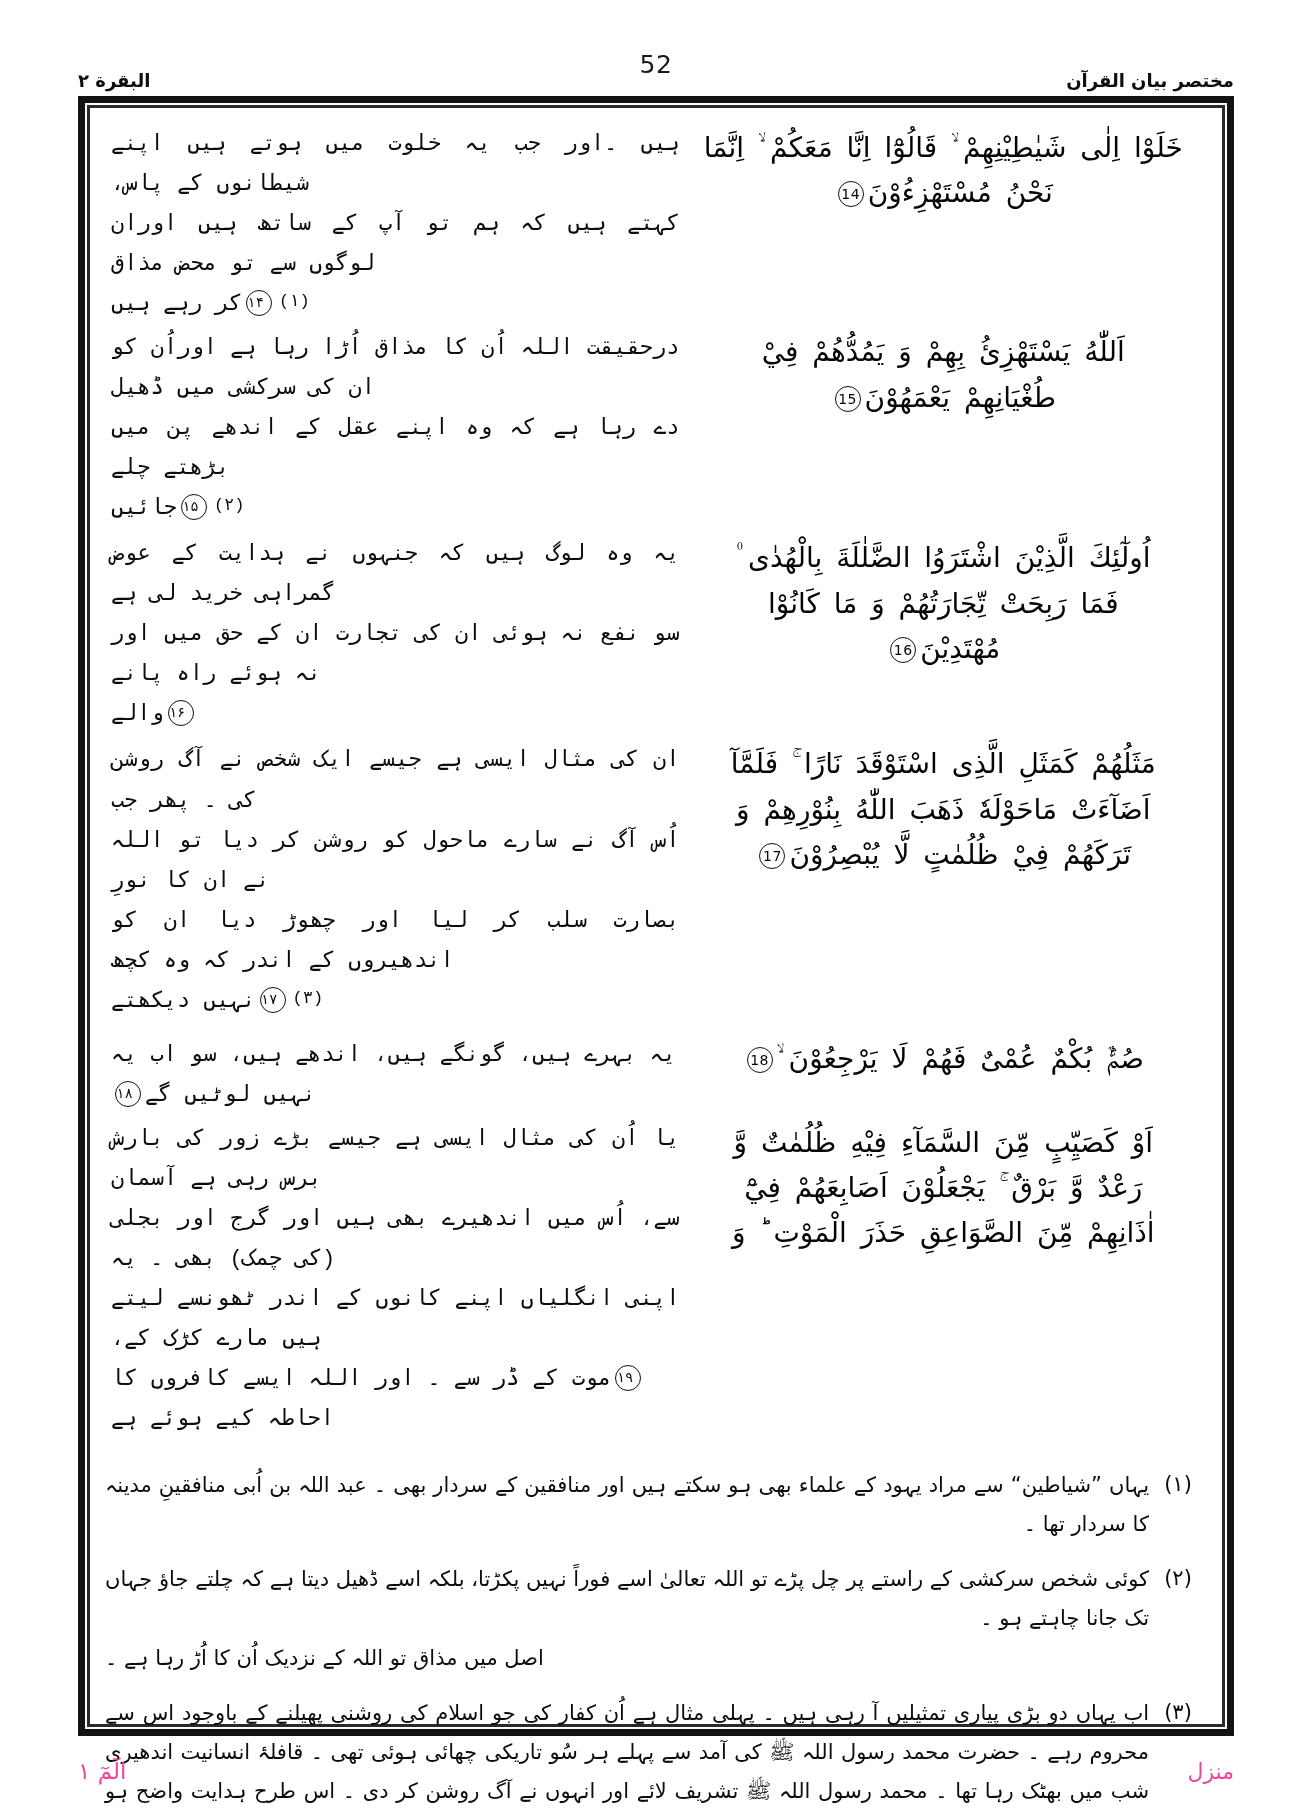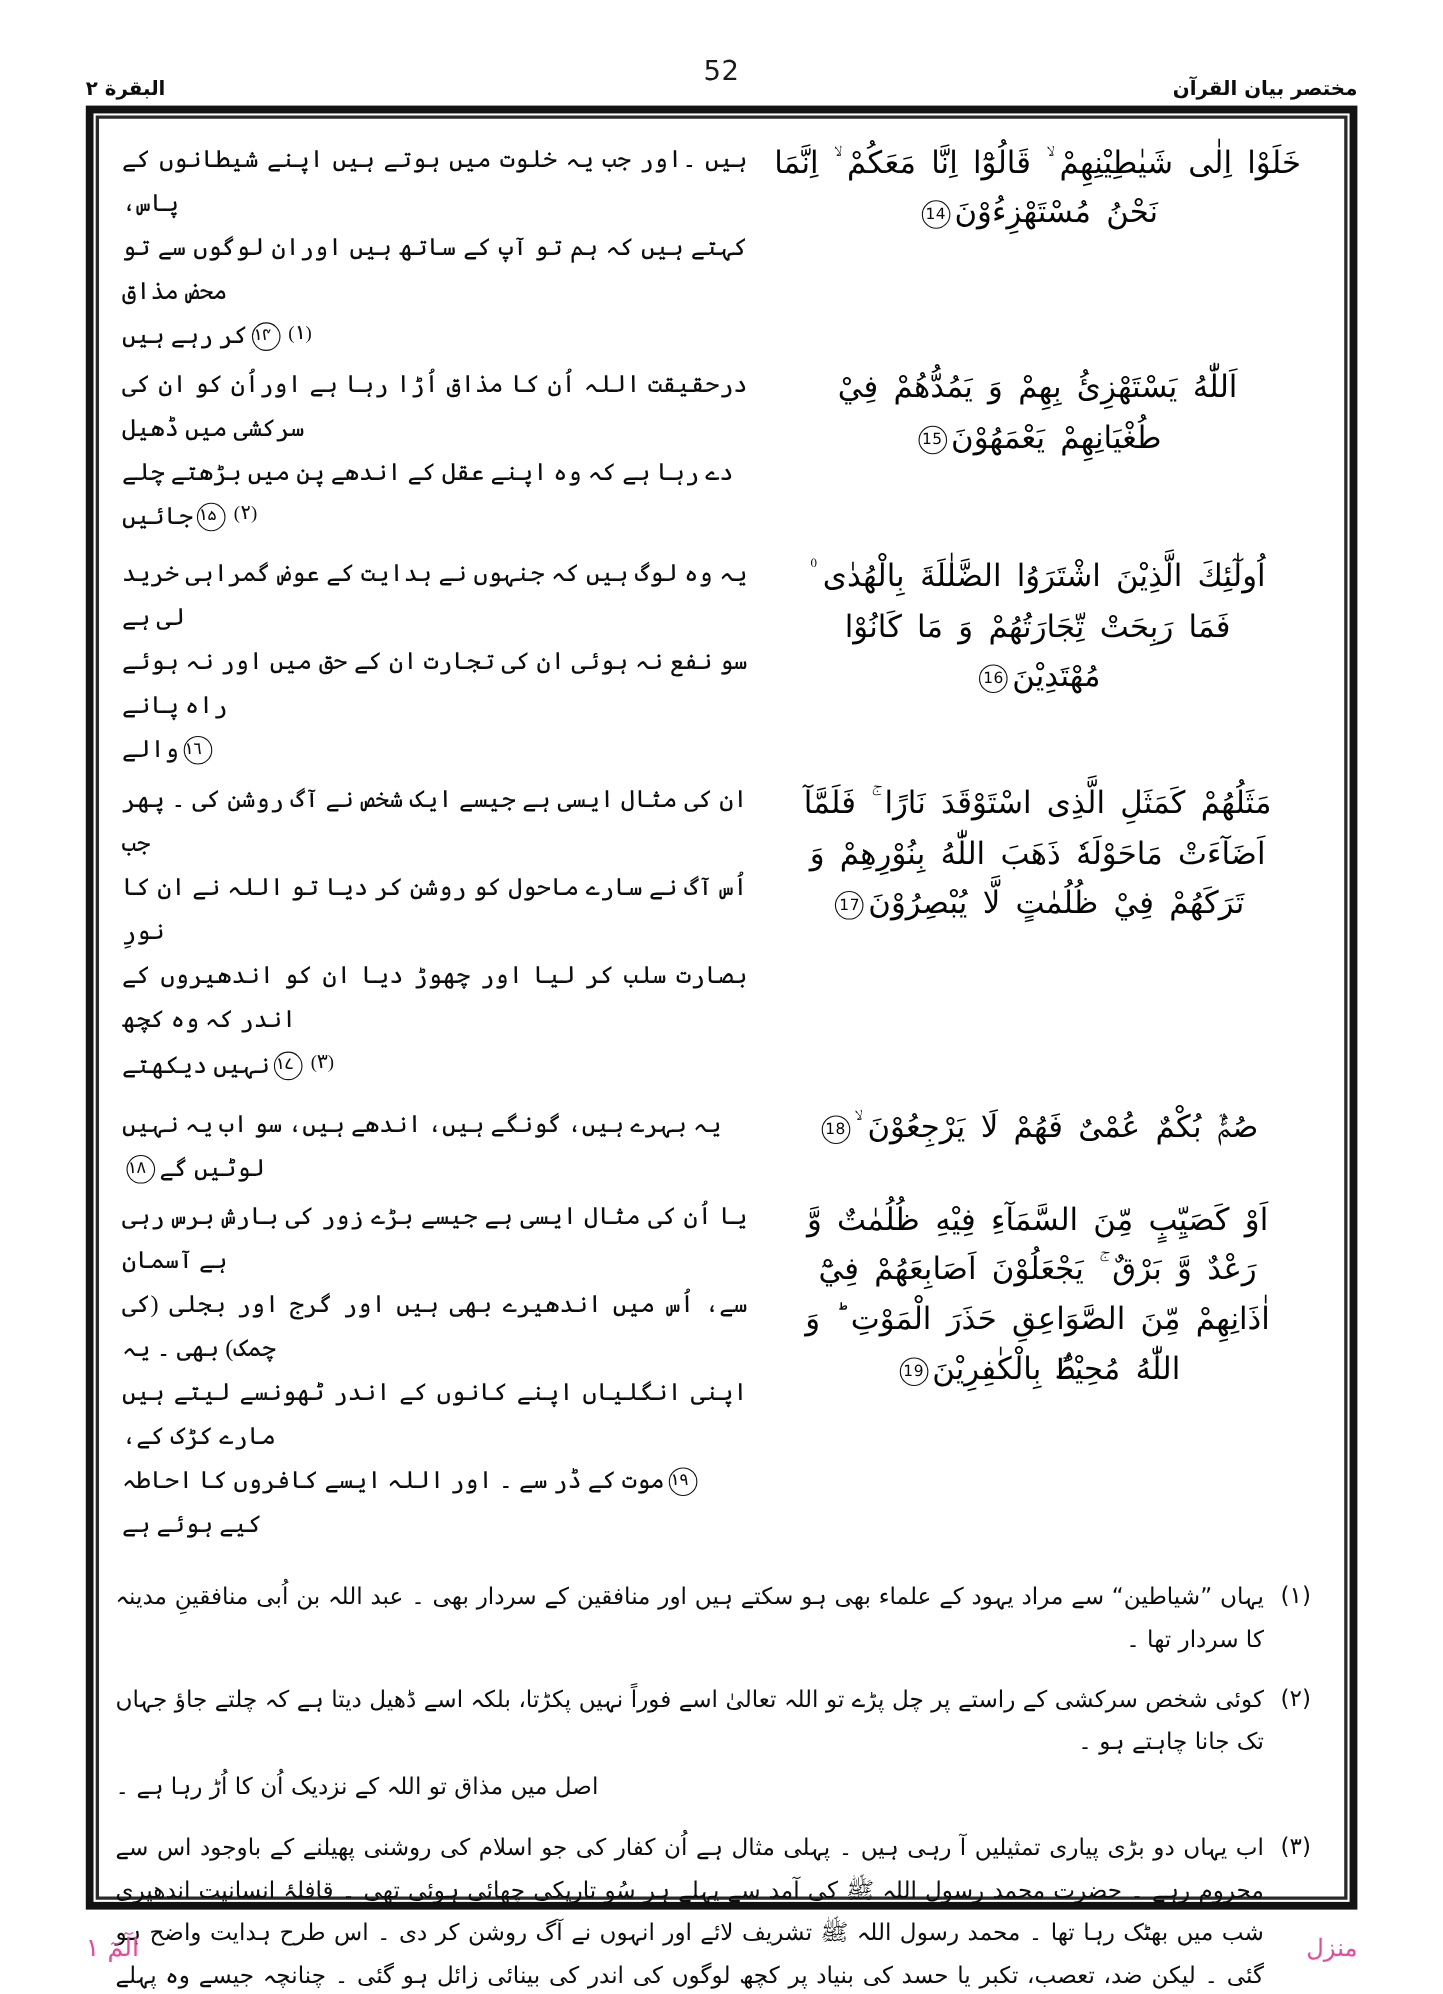--- a/index.html
+++ b/index.html
@@ -101,21 +101,21 @@
     font-family: "DejaVu Sans", "Liberation Sans", sans-serif;
     font-size: 28px;
     line-height: 1.62;
     letter-spacing: 0.5px;
     word-spacing: 5px;
     color: #060606;
     text-align: center;
     direction: rtl;
   }
   .ur-line {
-    font-family: Liberation Serif, serif;
+    font-family: Liberation Mono, monospace;
     font-size: 22px;
     line-height: 1.82;
     color: #0d0d0d;
     direction: rtl;
     text-align: justify;
   }
   .ur-line.last { text-align: left; }
   .vnum {
     display: inline-block;
     min-width: 26px;
@@ -277,21 +277,20 @@
         <div class="col-urdu">
           <div class="ur-line last"><span>یہ بہرے ہیں، گونگے ہیں، اندھے ہیں، سو اب یہ نہیں لوٹیں گے</span><span class="vnum">۱۸</span></div>
         </div>
       </div>
 
       <div class="verse-block vb-19">
         <div class="col-arabic">
           <div class="ar-line">اَوْ كَصَيِّبٍ مِّنَ السَّمَآءِ فِيْهِ ظُلُمٰتٌ وَّ</div>
           <div class="ar-line">رَعْدٌ وَّ بَرْقٌ ۚ يَجْعَلُوْنَ اَصَابِعَهُمْ فِيْٓ</div>
           <div class="ar-line">اٰذَانِهِمْ مِّنَ الصَّوَاعِقِ حَذَرَ الْمَوْتِ ؕ وَ</div>
-          <div class="ar-line"><span>اللّٰهُ مُحِيْطٌۢ بِالْكٰفِرِيْنَ</span><span class="vnum">19</span></div>
         </div>
         <div class="col-urdu">
           <div class="ur-line">یا اُن کی مثال ایسی ہے جیسے بڑے زور کی بارش برس رہی ہے آسمان</div>
           <div class="ur-line">سے، اُس میں اندھیرے بھی ہیں اور گرج اور بجلی (کی چمک) بھی ۔ یہ</div>
           <div class="ur-line">اپنی انگلیاں اپنے کانوں کے اندر ٹھونسے لیتے ہیں مارے کڑک کے،</div>
           <div class="ur-line last"><span class="vnum">۱۹</span><span>موت کے ڈر سے ۔ اور اللہ ایسے کافروں کا احاطہ کیے ہوئے ہے</span></div>
         </div>
       </div>
 
     </div>

